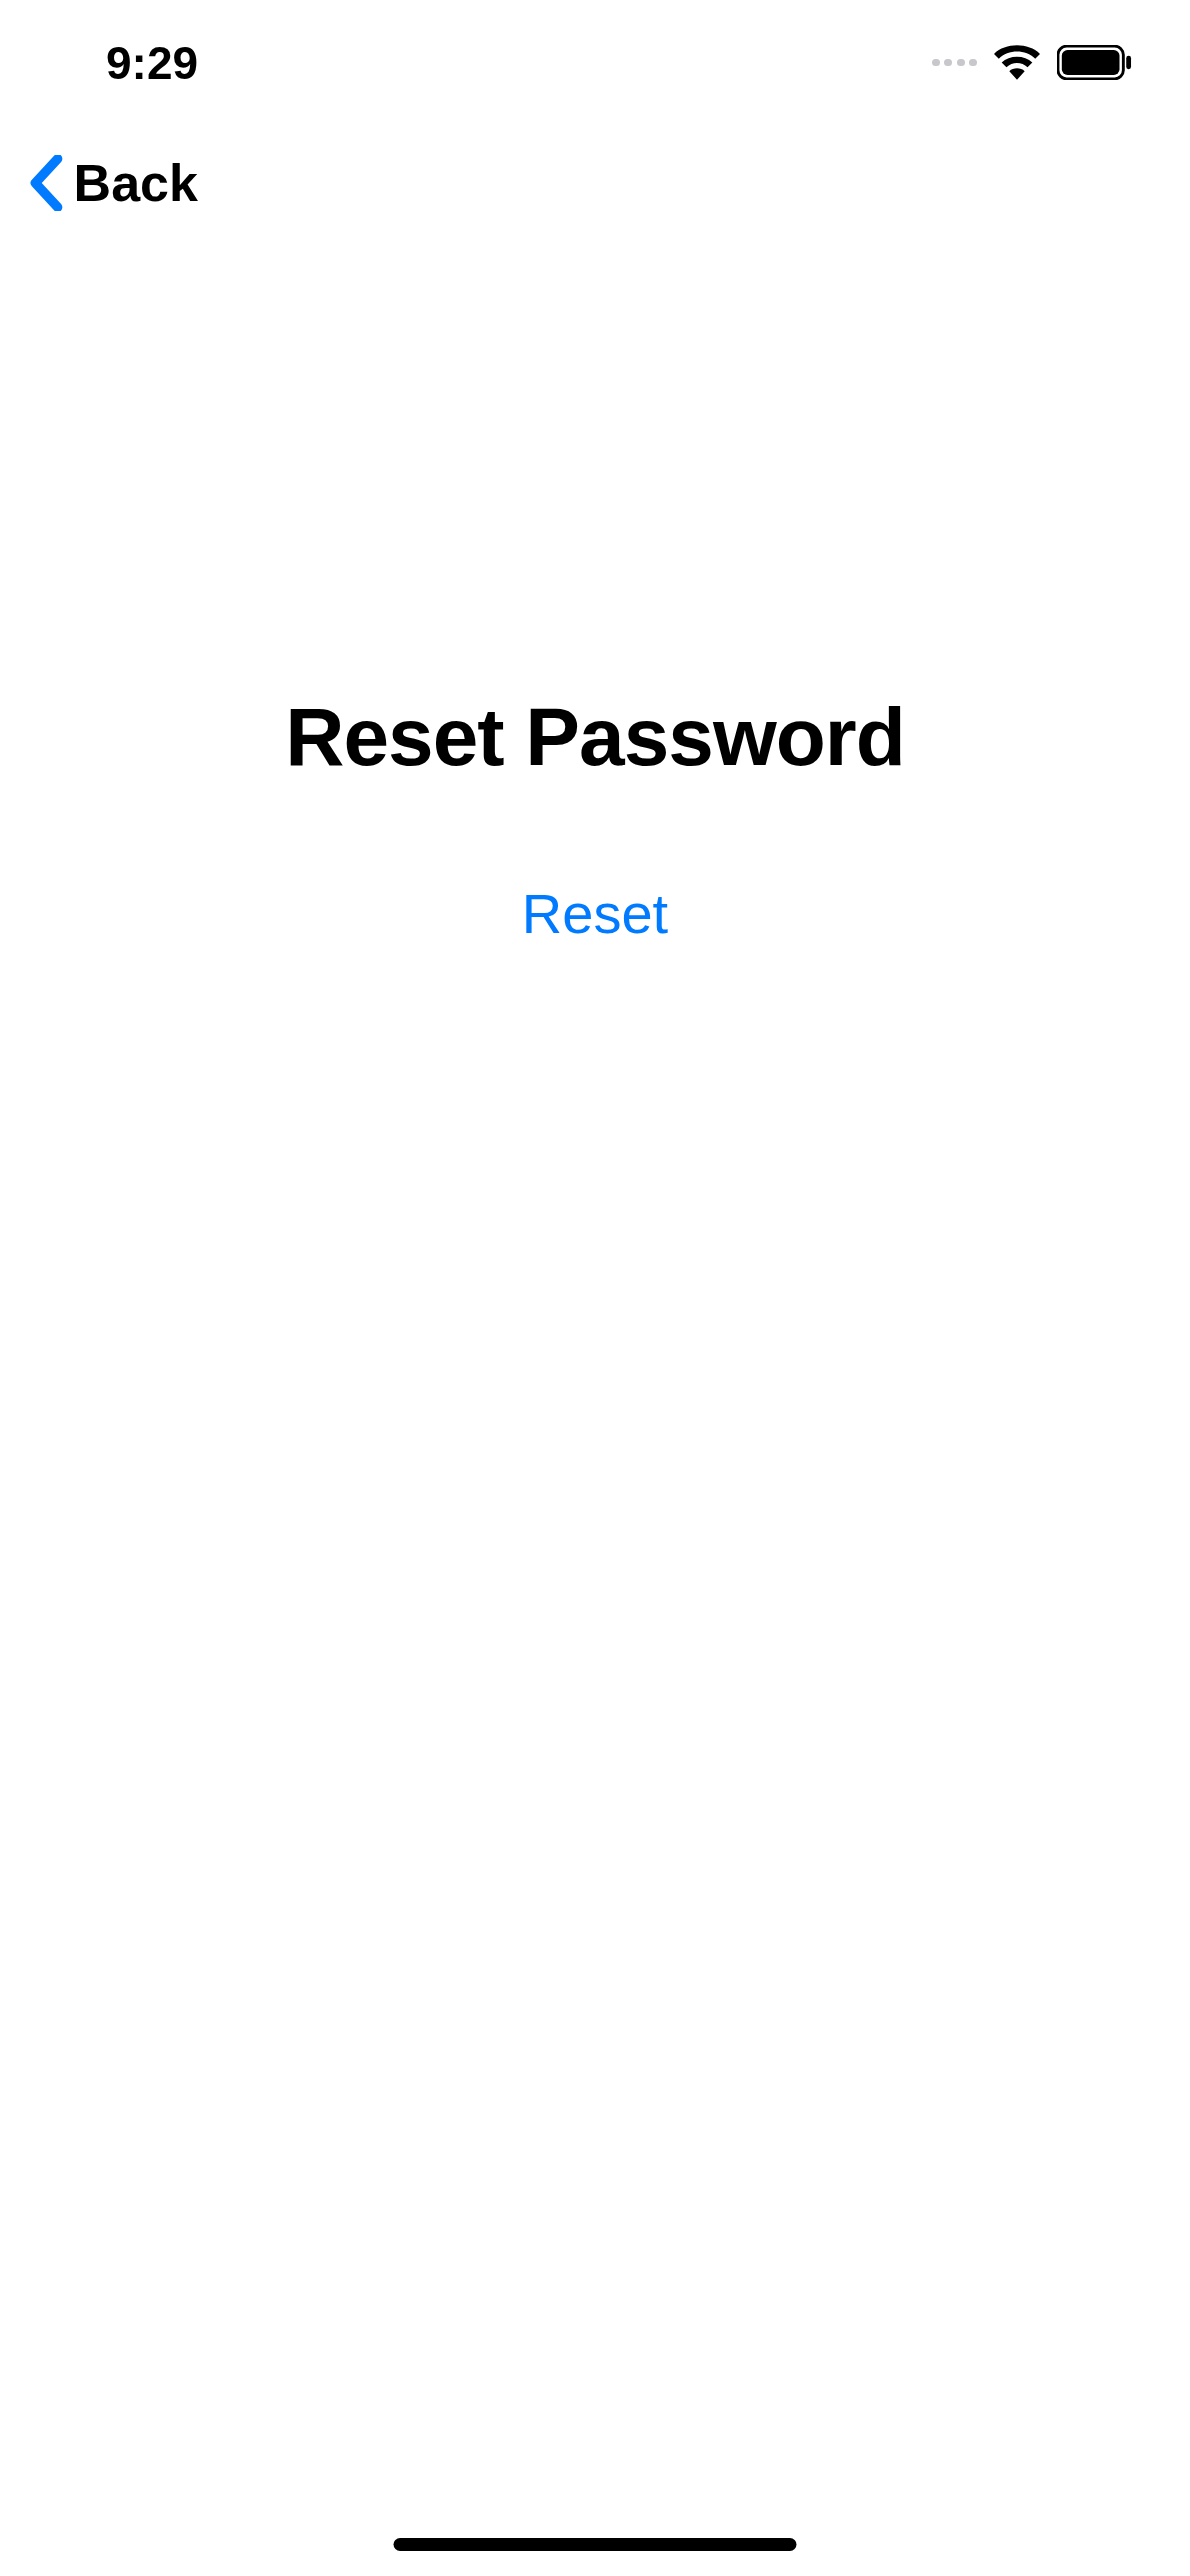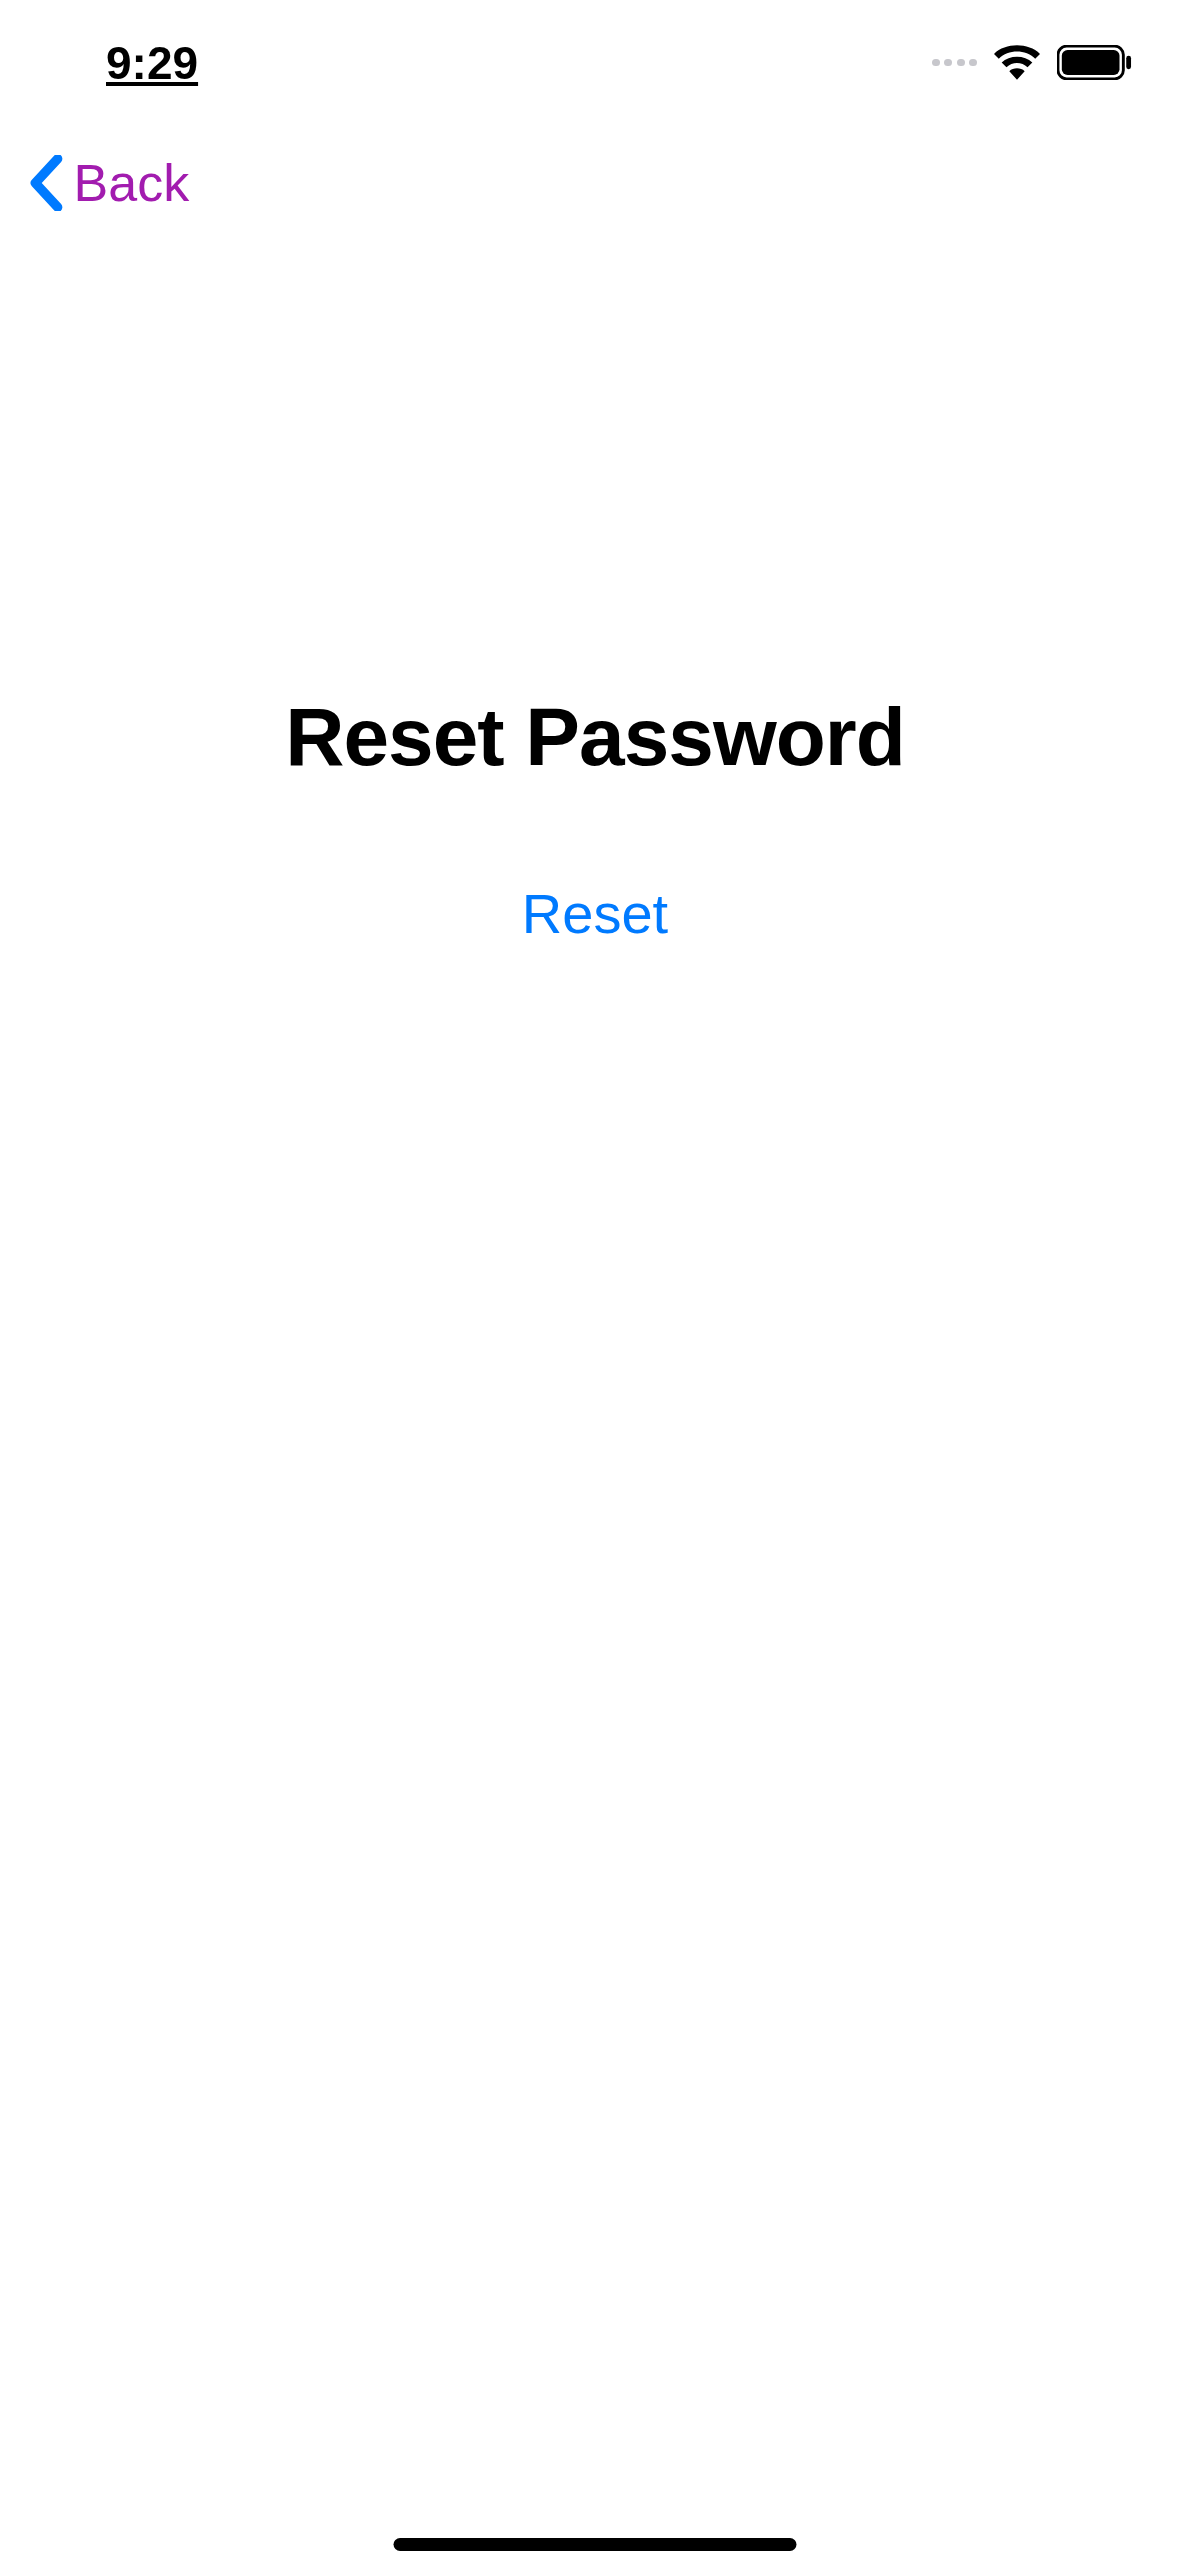--- a/index.html
+++ b/index.html
@@ -14,21 +14,20 @@
       font-family: -apple-system, BlinkMacSystemFont, "SF Pro Text", "Helvetica Neue", sans-serif;
       background: #ffffff;
       position: relative;
     }
     .status-bar {
       height: 125px;
       display: flex;
       align-items: center;
       justify-content: space-between;
       padding: 16px 58px;
-      text-decoration: underline;
     }
     .status-time {
       font-size: 46px;
       font-weight: 600;
       color: #000;
       margin-left: 48px;
     }
     .status-icons {
       display: flex;
       align-items: center;
@@ -67,22 +66,22 @@
       border: none;
       cursor: pointer;
       padding: 0;
     }
     .back-chevron {
       width: 35px;
       height: 56px;
     }
     .back-label {
       font-size: 52px;
-      color: #a21caf;
-      font-weight: 400;
+      color: #000000;
+      font-weight: 700;
     }
     .content {
       padding: 0 44px;
       margin-top: 450px;
     }
     .page-title {
       font-size: 82px;
       font-weight: 800;
       color: #000;
       text-align: center;

